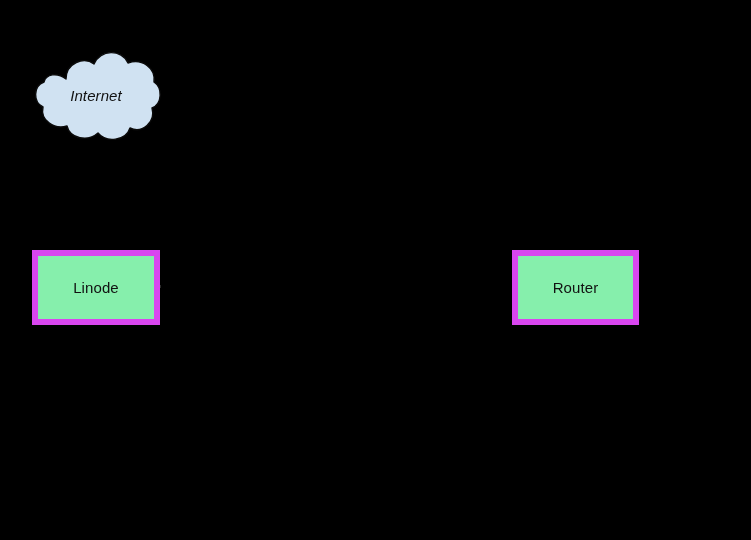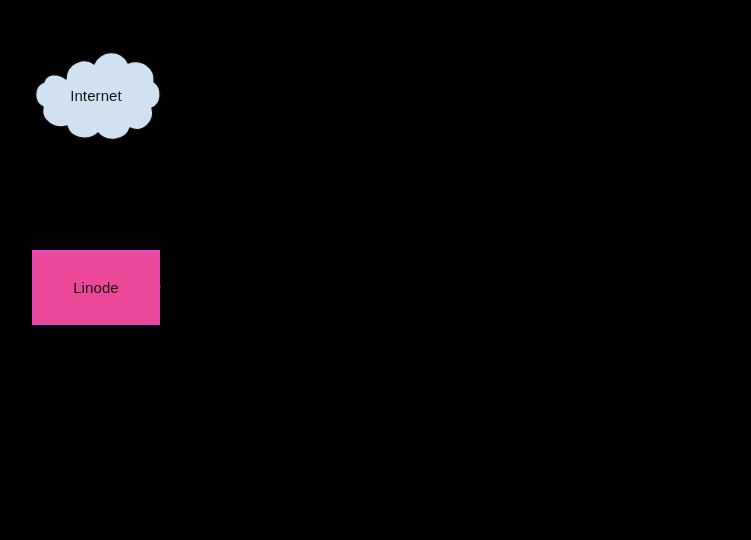--- a/index.html
+++ b/index.html
@@ -33,37 +33,38 @@
     text-align: center;
     white-space: nowrap;
     user-select: none;
   }
   
   #node-internet {
     left: 30px;
     top: 46px;
     width: 132px;
     height: 98px;
+    font-style: italic;
   }
   #node-internet svg {
     position: absolute;
     left: 0;
     top: 0;
     width: 132px;
     height: 98px;
   }
   #node-internet .node-label {
     position: relative;
     z-index: 2;
     margin-top: 0px;
   }
   
   .box {
-    background: #ec4899;
-    border: 1px solid #d946ef;
+    background: #86efac;
+    border: 6px solid #d946ef;
   }
   #node-linode {
     left: 32px;
     top: 250px;
     width: 128px;
     height: 75px;
   }
   #node-router {
     left: 512px;
     top: 250px;
@@ -137,15 +138,18 @@
                C 3 56, 3 40, 14 36
                C 16 28, 27 26, 36 33 Z" fill="#d0e2f2" stroke="#0b0b0b" stroke-width="1.4" stroke-linejoin="round"></path>
     </svg>
     <span class="node-label">Internet</span>
   </div>
 
   <div class="node box" id="node-linode">
     <span class="node-label">Linode</span>
   </div>
 
+  <div class="node box" id="node-router">
+    <span class="node-label">Router</span>
+  </div>
 
 
 </div>
 
 </body></html>

